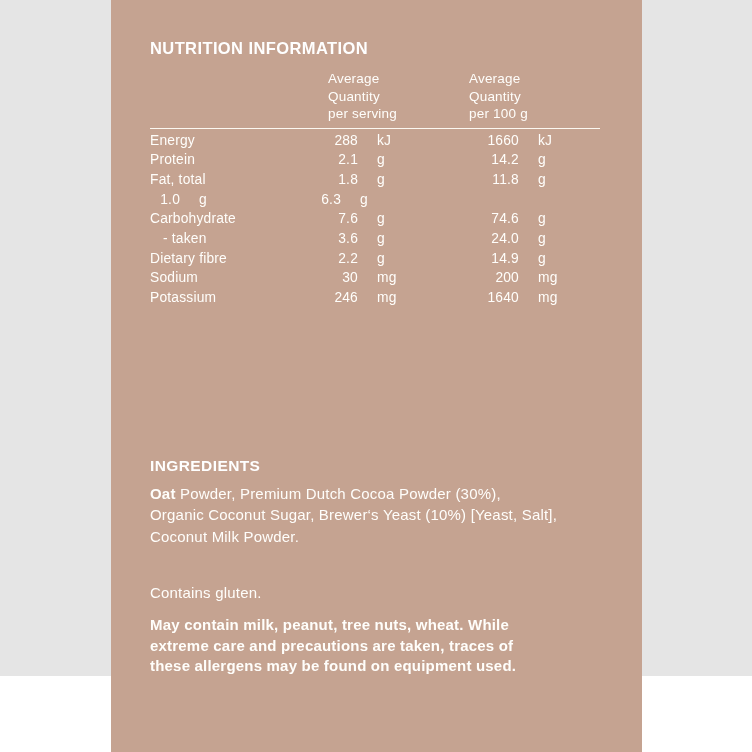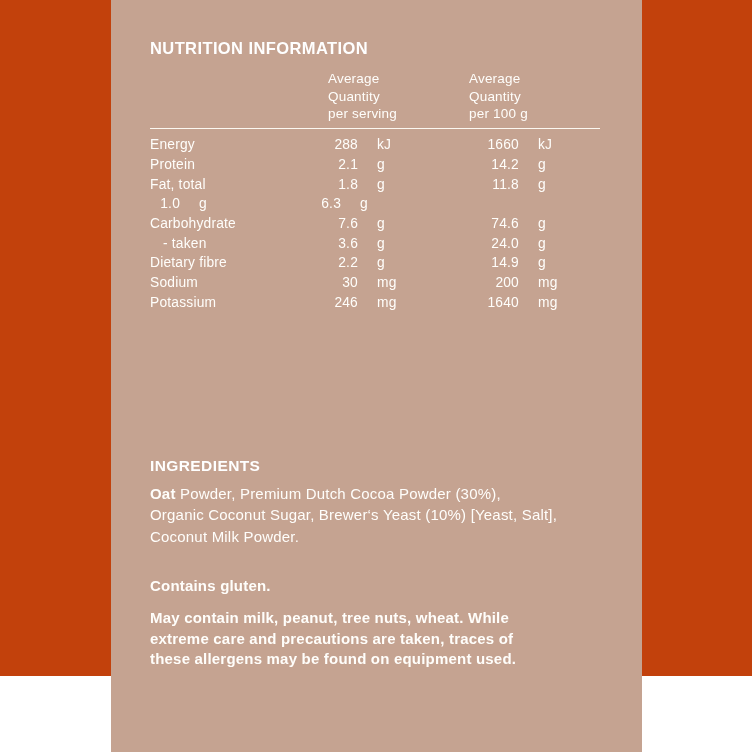--- a/index.html
+++ b/index.html
@@ -5,21 +5,21 @@
   * { margin: 0; padding: 0; box-sizing: border-box; }
   html, body {
     width: 752px; height: 752px;
     background: #ffffff;
     font-family: "Liberation Sans", sans-serif;
     overflow: hidden;
   }
   .page {
     position: relative;
     width: 752px; height: 676px;
-    background: #c2410c;
+    background: #e5e5e5;
     padding-left: 39px;
   }
   .panel {
     position: absolute;
     left: 111px; top: 0;
     width: 531px; height: 752px;
     background: #c5a391;
     color: #fffefb;
     padding: 38px 42px 0 39px;
   }
@@ -50,21 +50,21 @@
   .t-head .col-serving { width: 141px; }
   .t-head .col-100g { flex: 1; }
   .head-line { display: block; }
   .t-sep {
     margin-top: 5px;
     border-bottom: 1.5px solid rgba(255, 253, 247, 0.95);
   }
   .t-body { padding-top: 4px; }
   .t-row {
     display: flex;
-    align-items: flex-end;
+    align-items: flex-start;
     height: 19.7px;
     font-size: 13.8px;
     letter-spacing: 0.2px;
   }
   .t-label { width: 178px; }
   .t-row.indent .t-label { padding-left: 13px; }
   .t-cell { display: flex; }
   .t-cell.serving { width: 141px; }
   .t-cell.per100 { flex: 1; }
   .t-cell .num { display: inline-block; text-align: right; }
@@ -80,23 +80,23 @@
     line-height: 19px;
   }
   .ing-para {
     margin-top: 8px;
     font-size: 15px;
     line-height: 21.5px;
     letter-spacing: 0.2px;
   }
   .ing-para .lead { font-weight: 700; }
   .contains-line {
-    margin-top: 28px;
+    margin-top: 35px;
     font-size: 15px;
-    font-weight: 700;
+    font-weight: 400;
     line-height: 21px;
     letter-spacing: 0.2px;
   }
   .may-contain {
     margin-top: 12px;
     font-size: 15px;
     font-weight: 700;
     line-height: 20.5px;
     letter-spacing: 0.2px;
   }

